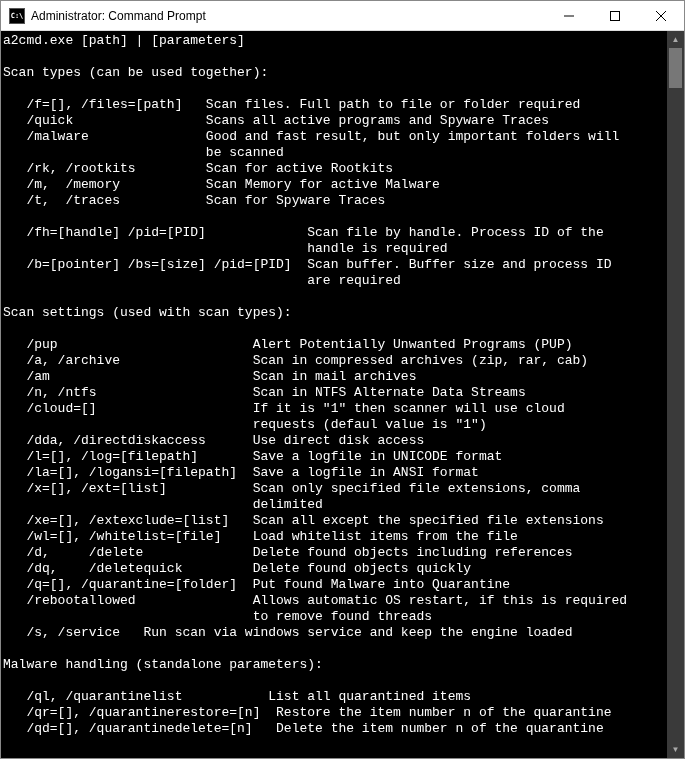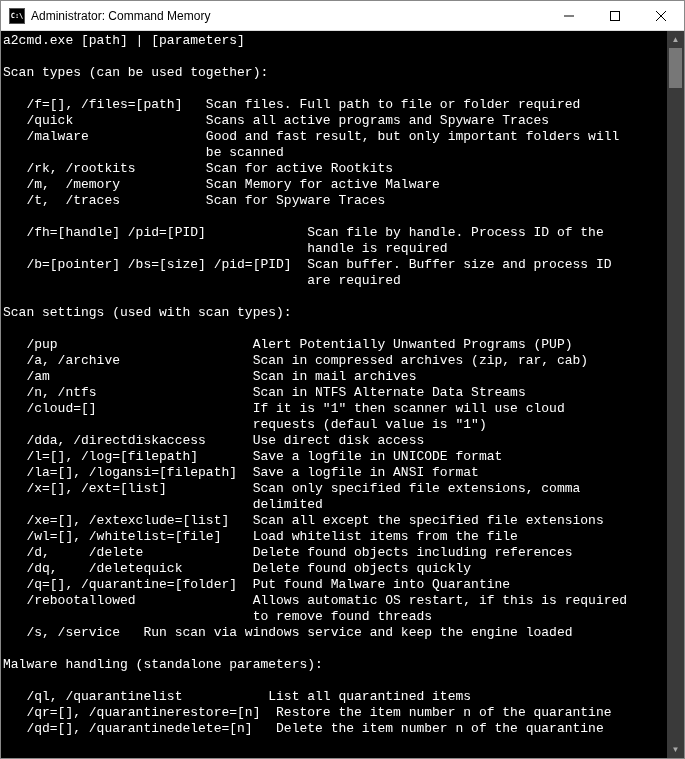--- a/index.html
+++ b/index.html
@@ -94,21 +94,21 @@
   .sb-arrow.down {
     position: absolute;
     bottom: 0;
   }
 </style>
 </head>
 <body>
 
 <div class="titlebar">
   <span class="app-icon">C:\</span>
-  <span class="title">Administrator: Command Memory</span>
+  <span class="title">Administrator: Command Prompt</span>
   <div class="win-controls">
     <div class="win-btn">
       <svg viewBox="0 0 10 10">
           <line x1="0" y1="5" x2="10" y2="5"></line>
         </svg>
     </div>
     <div class="win-btn">
       <svg viewBox="0 0 10 10">
           <rect x="0.5" y="0.5" width="9" height="9"></rect>
         </svg>

